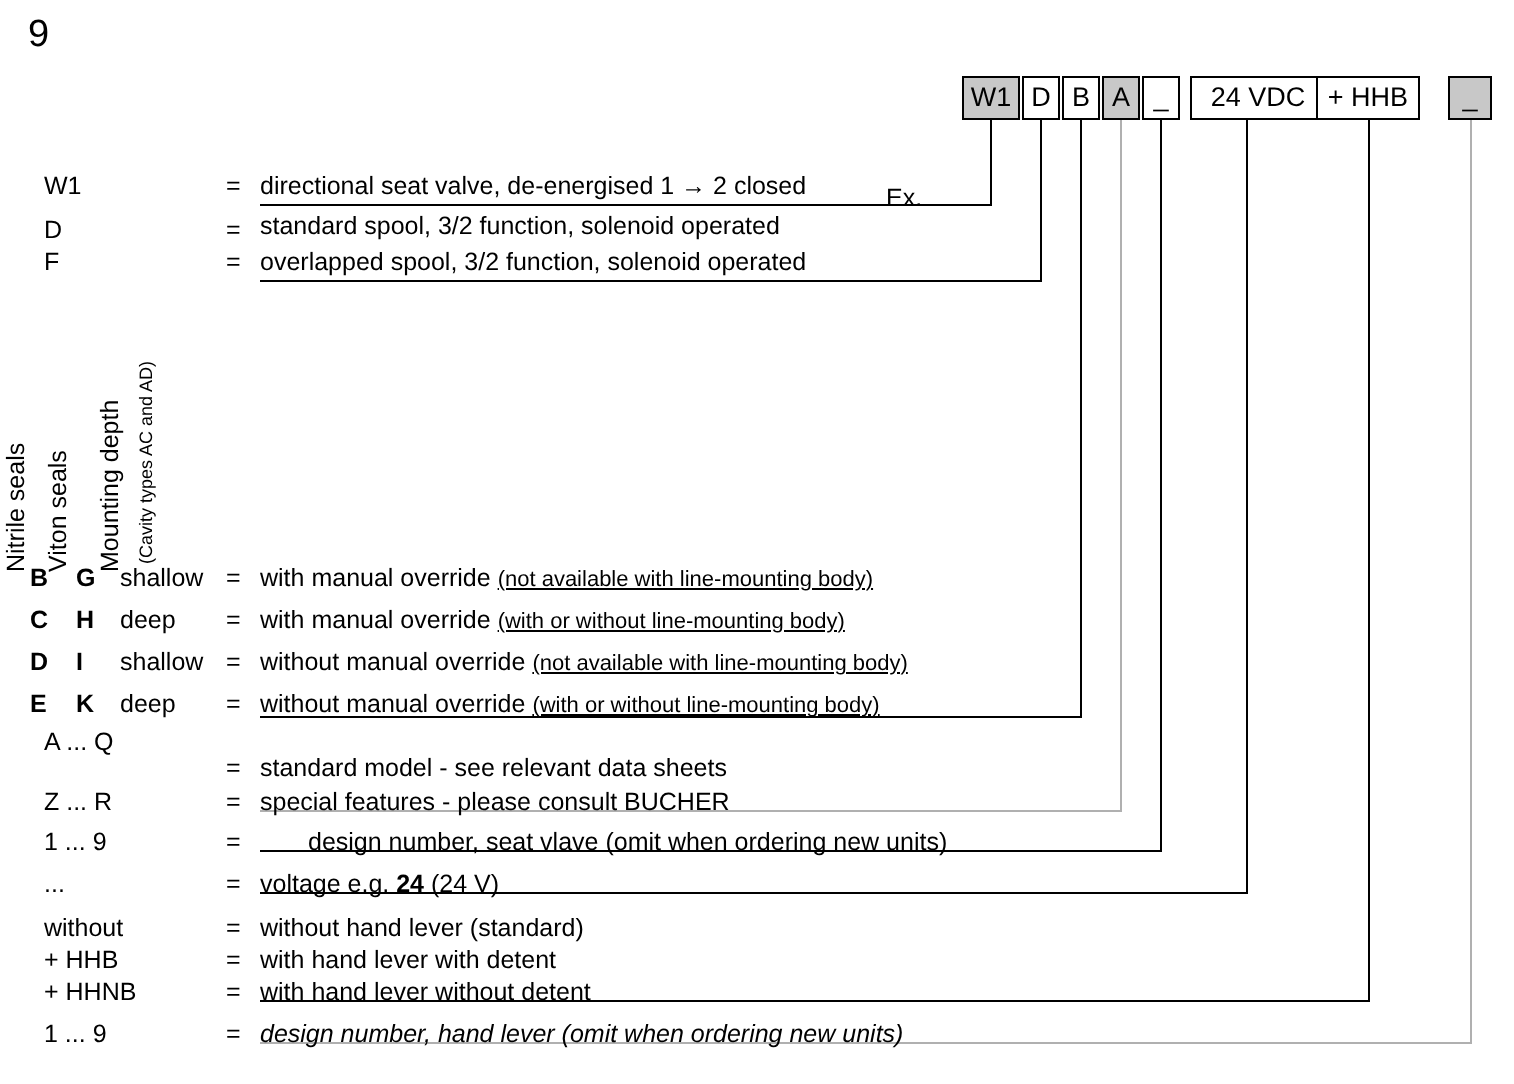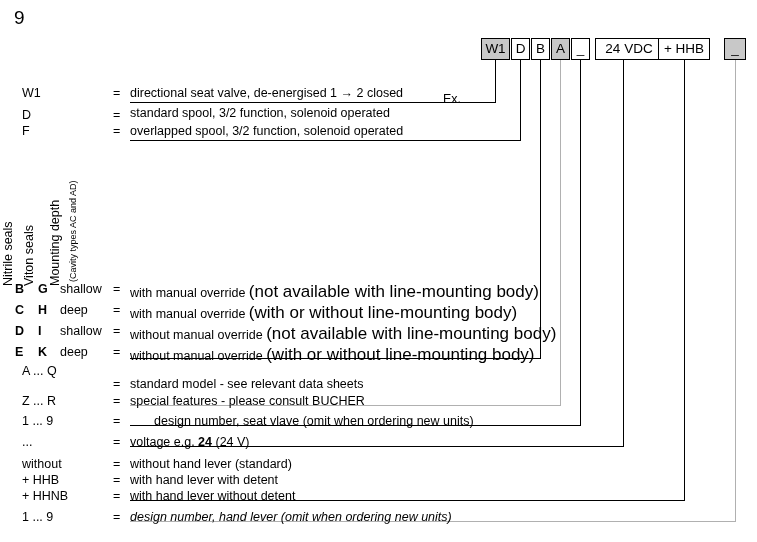--- a/index.html
+++ b/index.html
@@ -69,21 +69,22 @@
     left: 113px;
     font-size: 12.5px;
   }
   .desc {
     position: absolute;
     left: 130px;
     font-size: 12.5px;
     white-space: nowrap;
   }
   .desc .small {
-    font-size: 17px;
+    font-size: 11px;
+    text-decoration: underline;
   }
   .desc b { font-weight: bold; }
 
   
   .vtext {
     position: absolute;
     transform-origin: left bottom;
     transform: rotate(-90deg);
     white-space: nowrap;
     font-size: 12.5px;

